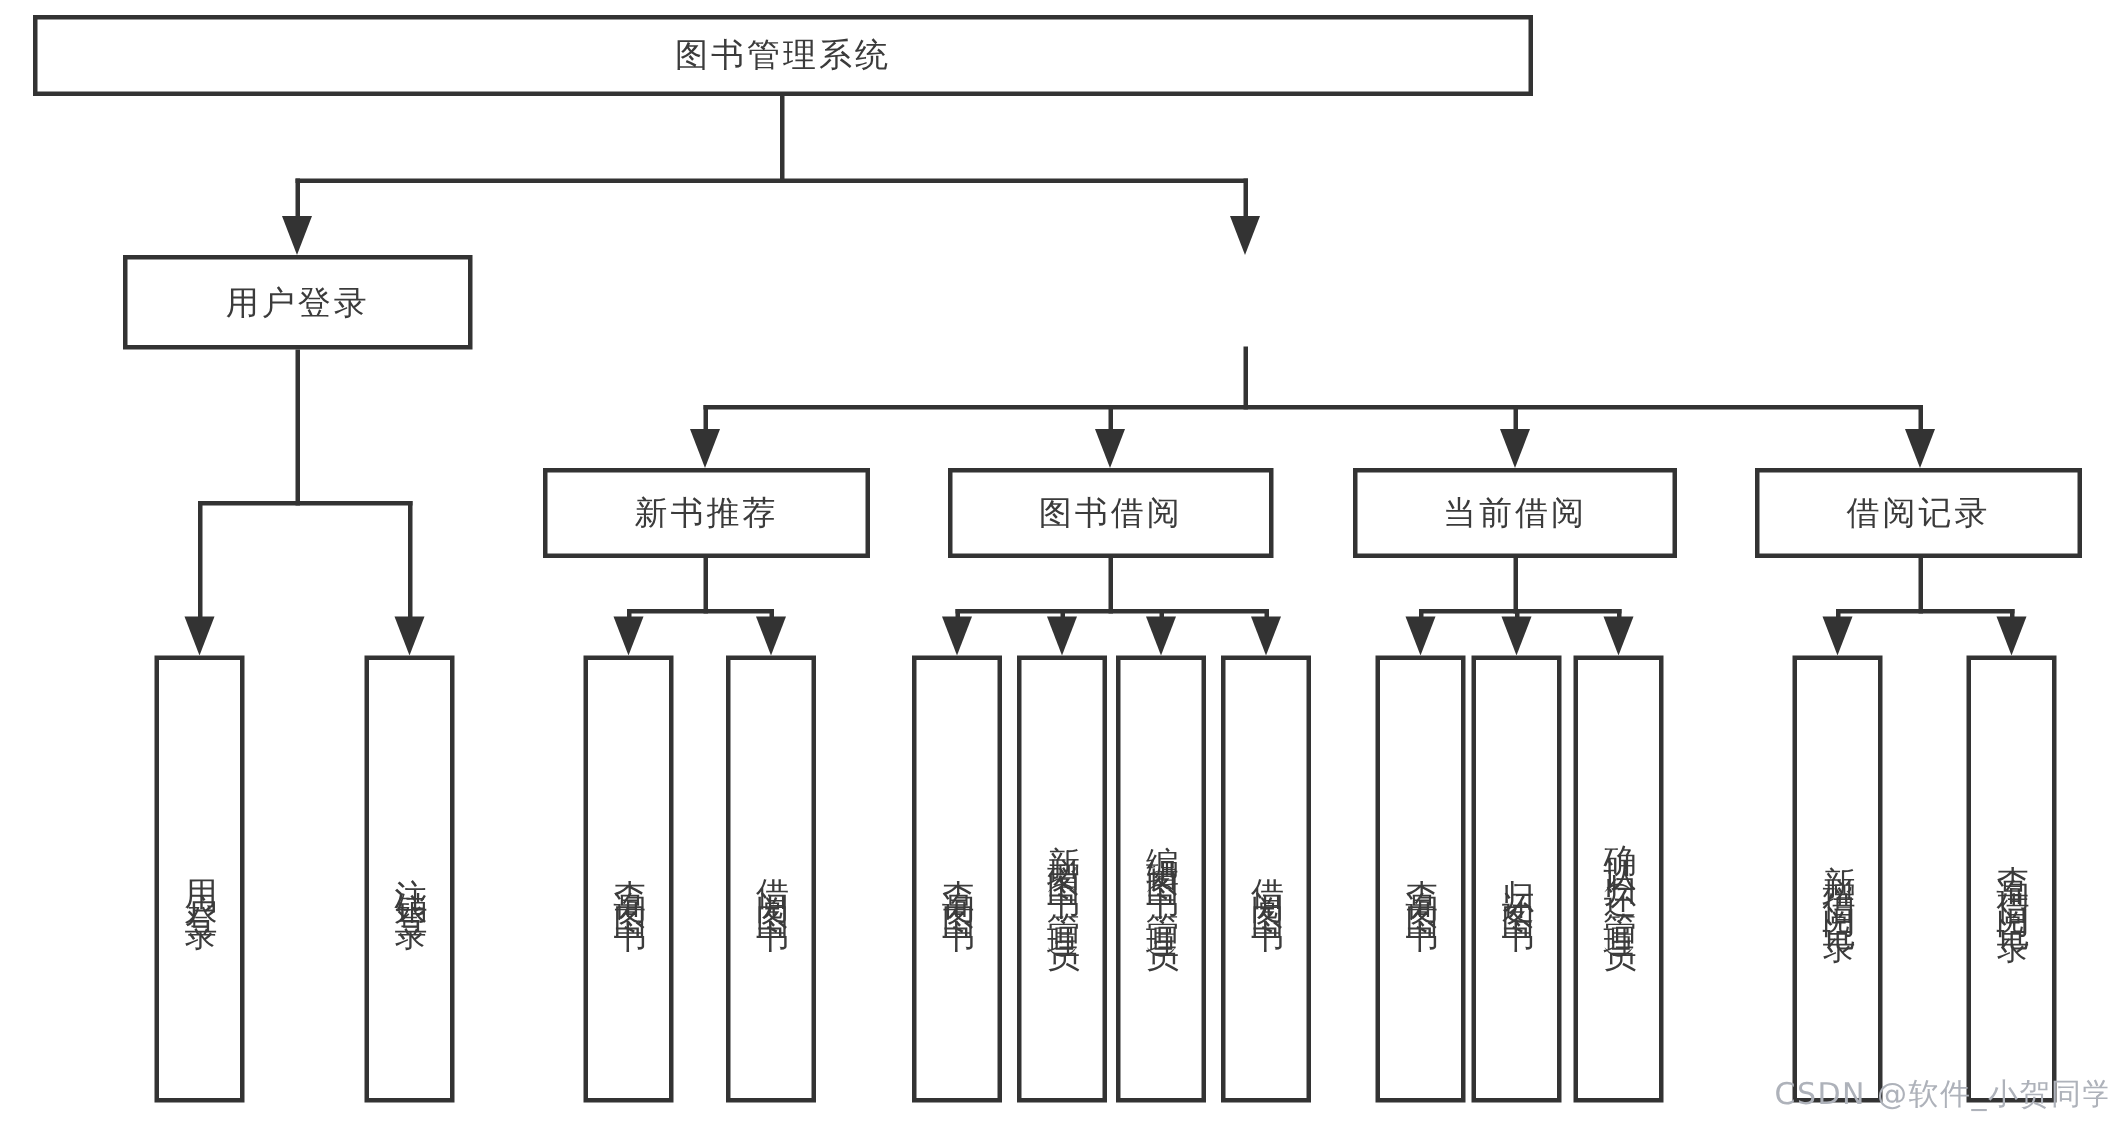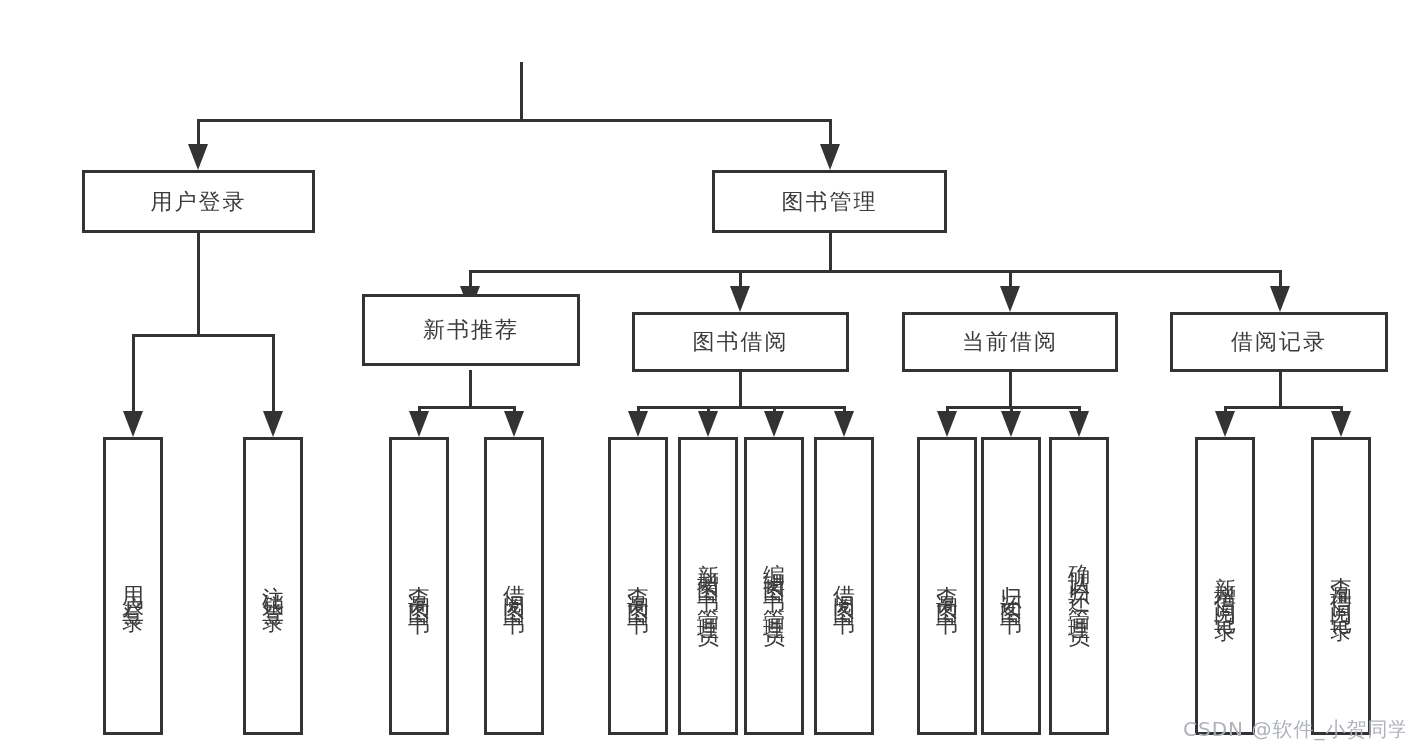--- a/index.html
+++ b/index.html
@@ -115,29 +115,29 @@
   <div class="ar" style="left:1001px;top:411px"></div>
   <div class="ar" style="left:1069px;top:411px"></div>
 
   <div class="vl" style="left:1279px;top:370px;height:39px"></div>
   <div class="hl" style="left:1224px;top:406px;width:119px"></div>
   <div class="vl" style="left:1224px;top:406px;height:12px"></div>
   <div class="vl" style="left:1340px;top:406px;height:12px"></div>
   <div class="ar" style="left:1215px;top:411px"></div>
   <div class="ar" style="left:1331px;top:411px"></div>
 
+  <div class="node" style="left:22px;top:10px;width:1000px;height:54px">
+    <span class="lbl">图书管理系统</span>
+  </div>
 
   <div class="node" style="left:82px;top:170px;width:233px;height:63px">
     <span class="lbl">用户登录</span>
   </div>
-  <div class="node" style="left:712px;top:170px;width:235px;height:63px">
-    <span class="lbl">图书管理</span>
-  </div>
 
-  <div class="node" style="left:362px;top:294px;width:218px;height:72px">
+  <div class="node" style="left:362px;top:312px;width:218px;height:60px">
     <span class="lbl">新书推荐</span>
   </div>
   <div class="node" style="left:902px;top:312px;width:216px;height:60px">
     <span class="lbl">当前借阅</span>
   </div>
   <div class="node" style="left:632px;top:312px;width:217px;height:60px">
     <span class="lbl">图书借阅</span>
   </div>
   <div class="node" style="left:1170px;top:312px;width:218px;height:60px">
     <span class="lbl">借阅记录</span>

